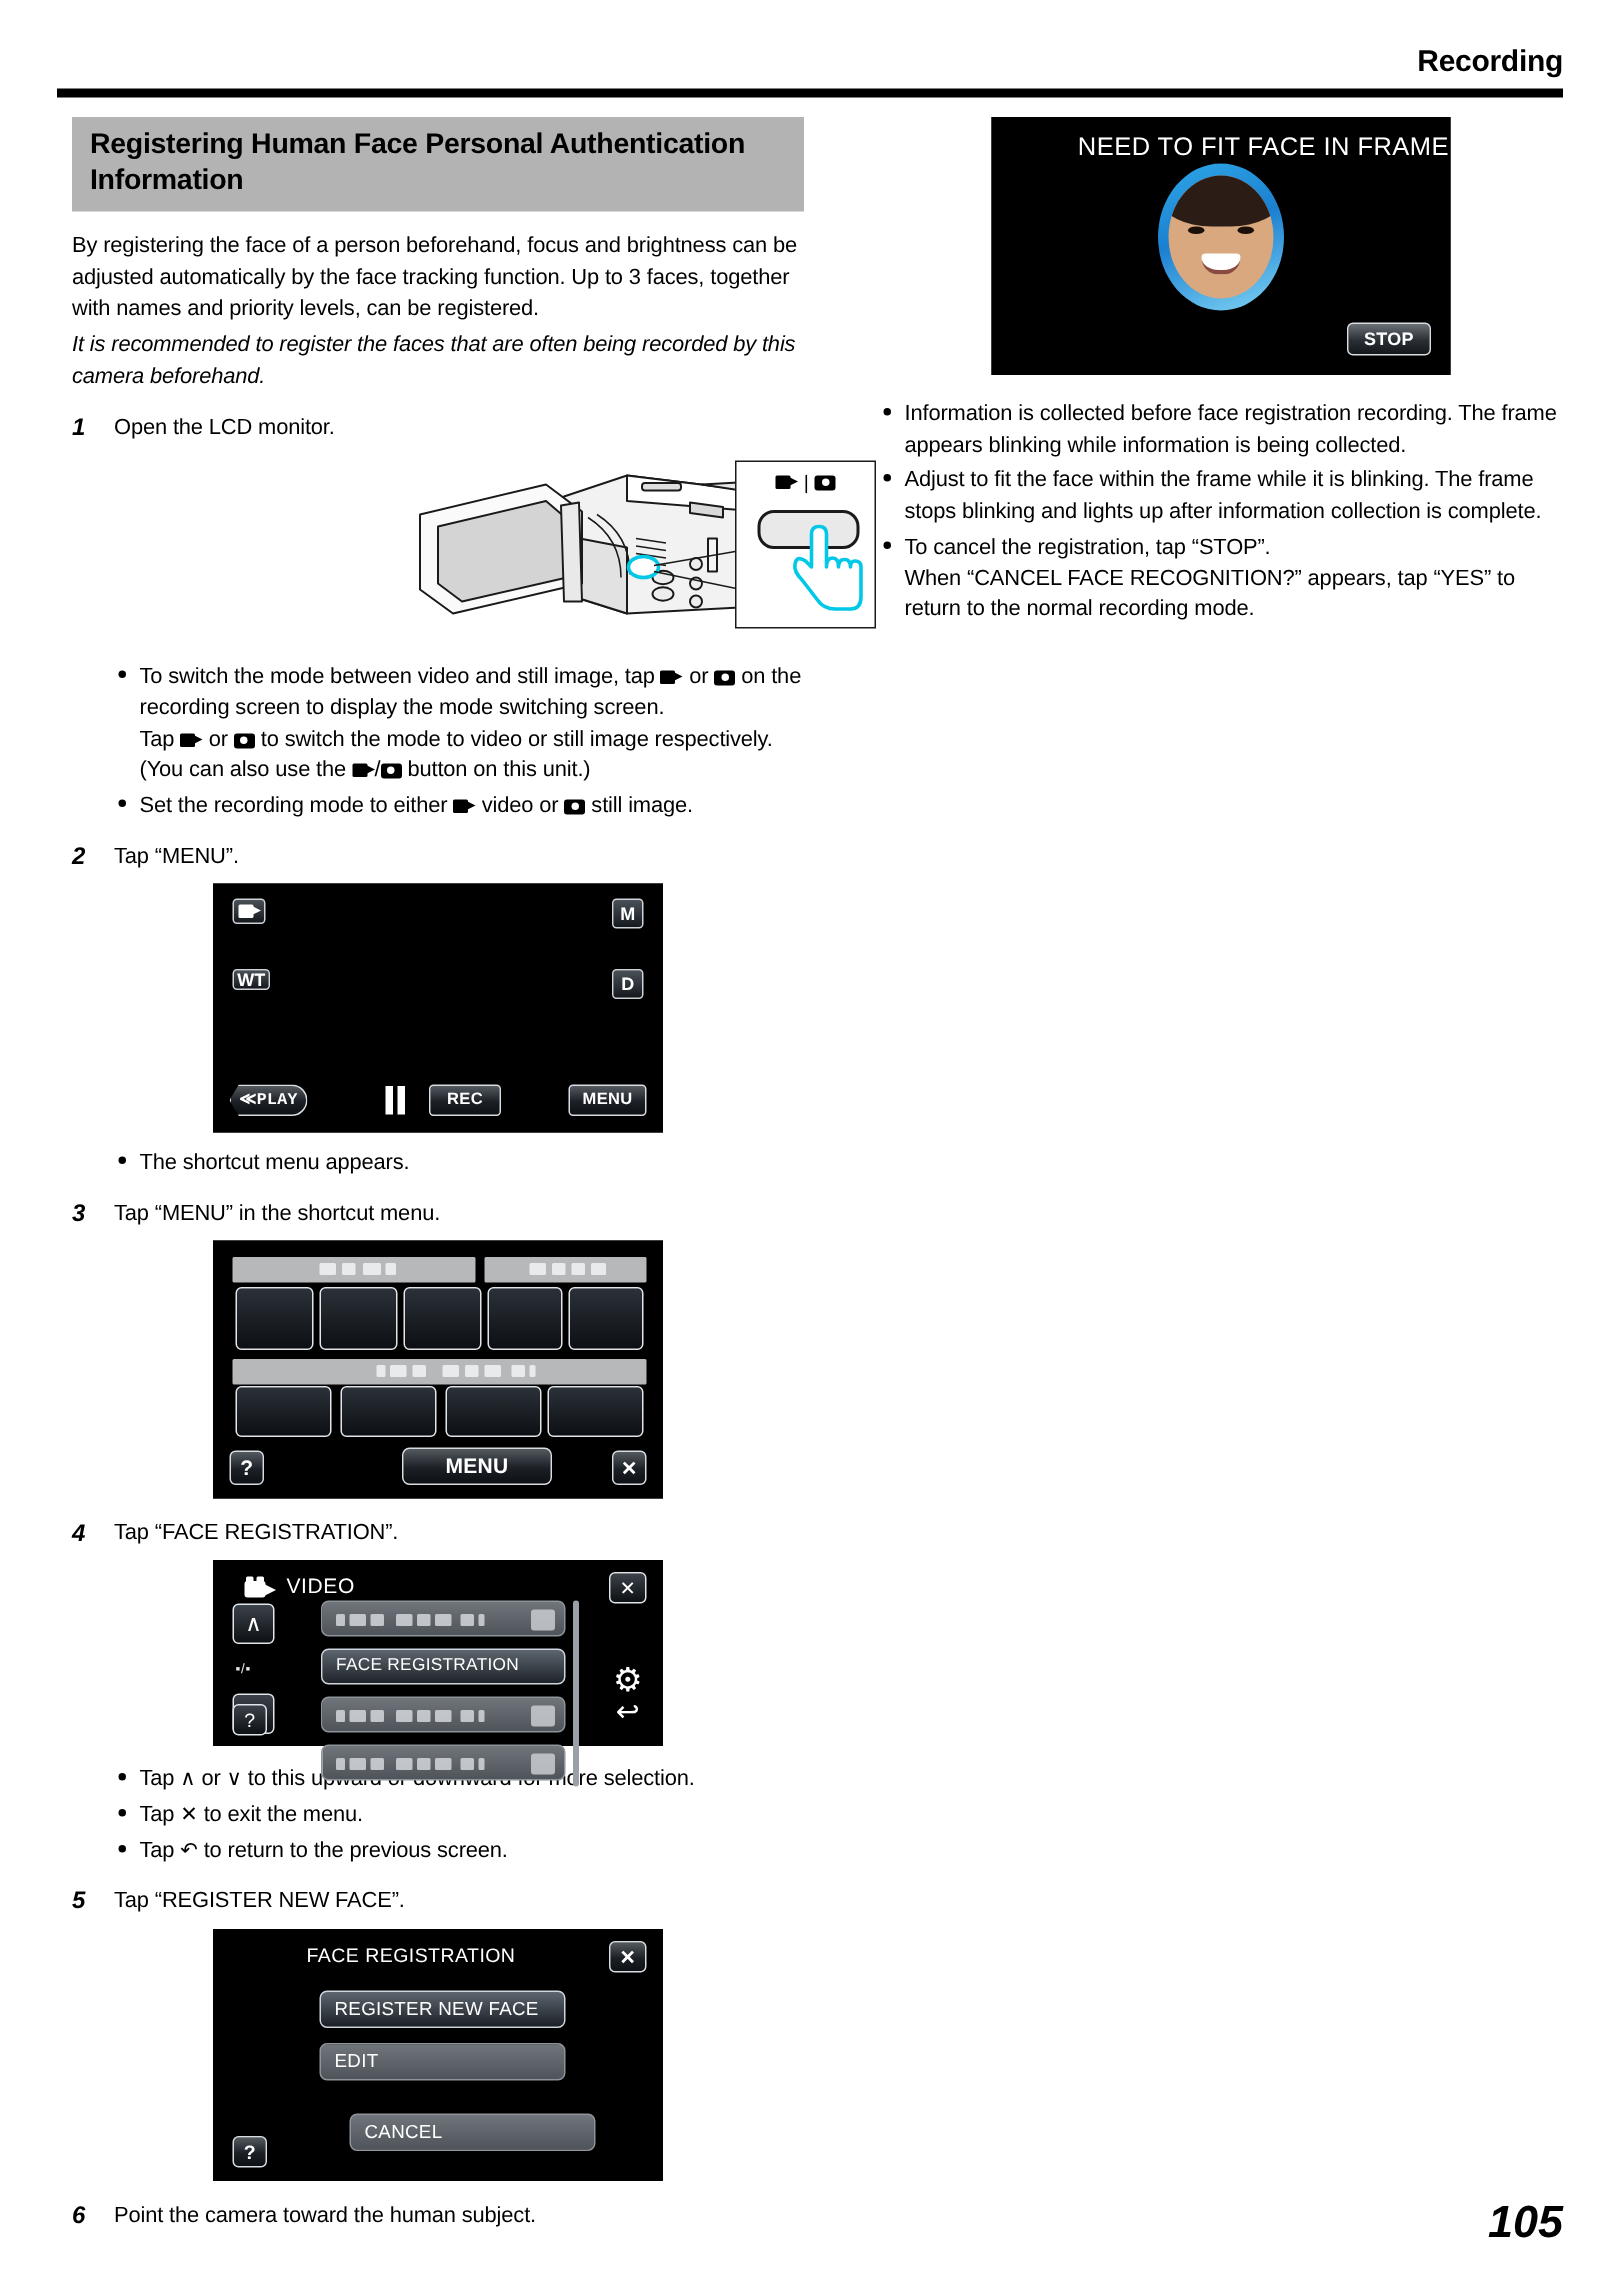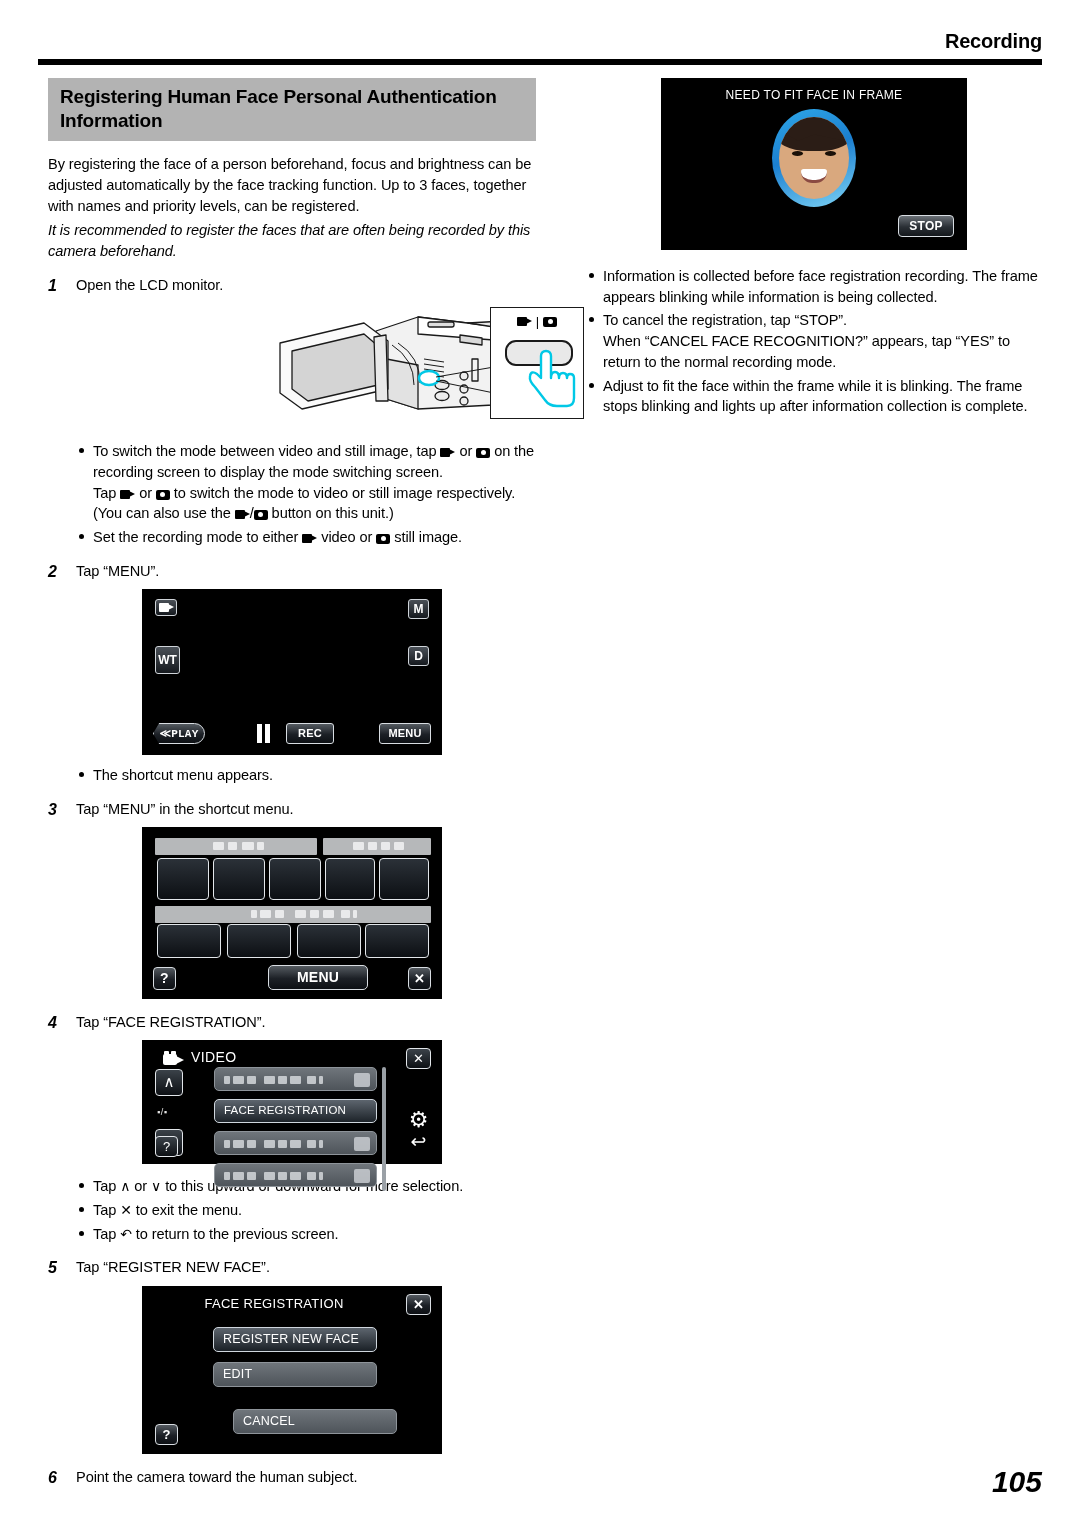--- a/index.html
+++ b/index.html
@@ -188,21 +188,21 @@
     align-items: center;
     justify-content: center;
     text-align: center;
     letter-spacing: 0.2px;
   }
 
   
   #screen-face { width: 306px; height: 172px; }
   #screen-face .title {
     position: absolute; left: 0; right: 0; top: 9px;
-    text-align: center; color: #fff; font-size: 12px;
+    text-align: right; color: #fff; font-size: 17px;
     letter-spacing: 0.3px;
   }
   .face-ring {
     position: absolute;
     left: 50%; top: 30px; transform: translateX(-50%);
     width: 84px; height: 98px;
     border-radius: 50%;
     background: linear-gradient(160deg,#2fa8e8,#1b7fd0 45%,#7fd4f5);
     overflow: hidden;
   }
@@ -252,21 +252,21 @@
     box-sizing: border-box;
     border: 1px solid #cfd4d9;
     border-radius: 3px;
     background: linear-gradient(#4a5057,#15191e);
     color: #fff;
     font-size: 12px; font-weight: bold;
     display: flex; align-items: center; justify-content: center;
   }
   #rec-vid { left: 12px; top: 9px; width: 22px; height: 17px; }
   #rec-m   { right: 12px; top: 9px; width: 21px; height: 20px; }
-  #rec-wt  { left: 12px; top: 56px; width: 25px; height: 28px; }
+  #rec-wt  { left: 12px; top: 56px; width: 25px; height: 14px; }
   #rec-d   { right: 12px; top: 56px; width: 21px; height: 20px; }
   #rec-play {
     left: 10px; bottom: 10px; width: 52px; height: 21px;
     font-size: 11px;
     border-radius: 3px 11px 11px 3px;
     clip-path: polygon(12% 0, 100% 0, 100% 100%, 12% 100%, 0 50%);
     font-family: Liberation Mono, monospace;
   }
   #rec-rec {
     left: 50%; margin-left: -6px; bottom: 10px; width: 48px; height: 21px;
@@ -711,26 +711,26 @@
     <div class="lcd-btn stop-btn">STOP</div>
   </div>
 
   <div class="bullets" style="margin-top:16px;">
     <div class="bullet">
       <div class="bullet-dot"></div>
       <div class="bullet-text">Information is collected before face registration recording. The frame appears blinking while information is being collected.</div>
     </div>
     <div class="bullet">
       <div class="bullet-dot"></div>
+      <div class="bullet-text">Adjust to fit the face within the frame while it is blinking. The frame stops blinking and lights up after information collection is complete.</div>
+    </div>
+    <div class="bullet">
+      <div class="bullet-dot"></div>
       <div class="bullet-text">
         <span>To cancel the registration, tap “STOP”.</span><br>
         <span>When “CANCEL FACE RECOGNITION?” appears, tap “YES” to return to the normal recording mode.</span>
       </div>
     </div>
-    <div class="bullet">
-      <div class="bullet-dot"></div>
-      <div class="bullet-text">Adjust to fit the face within the frame while it is blinking. The frame stops blinking and lights up after information collection is complete.</div>
-    </div>
   </div>
 
 </div>
 
 <div class="page-number">105</div>
 
 </body></html>

